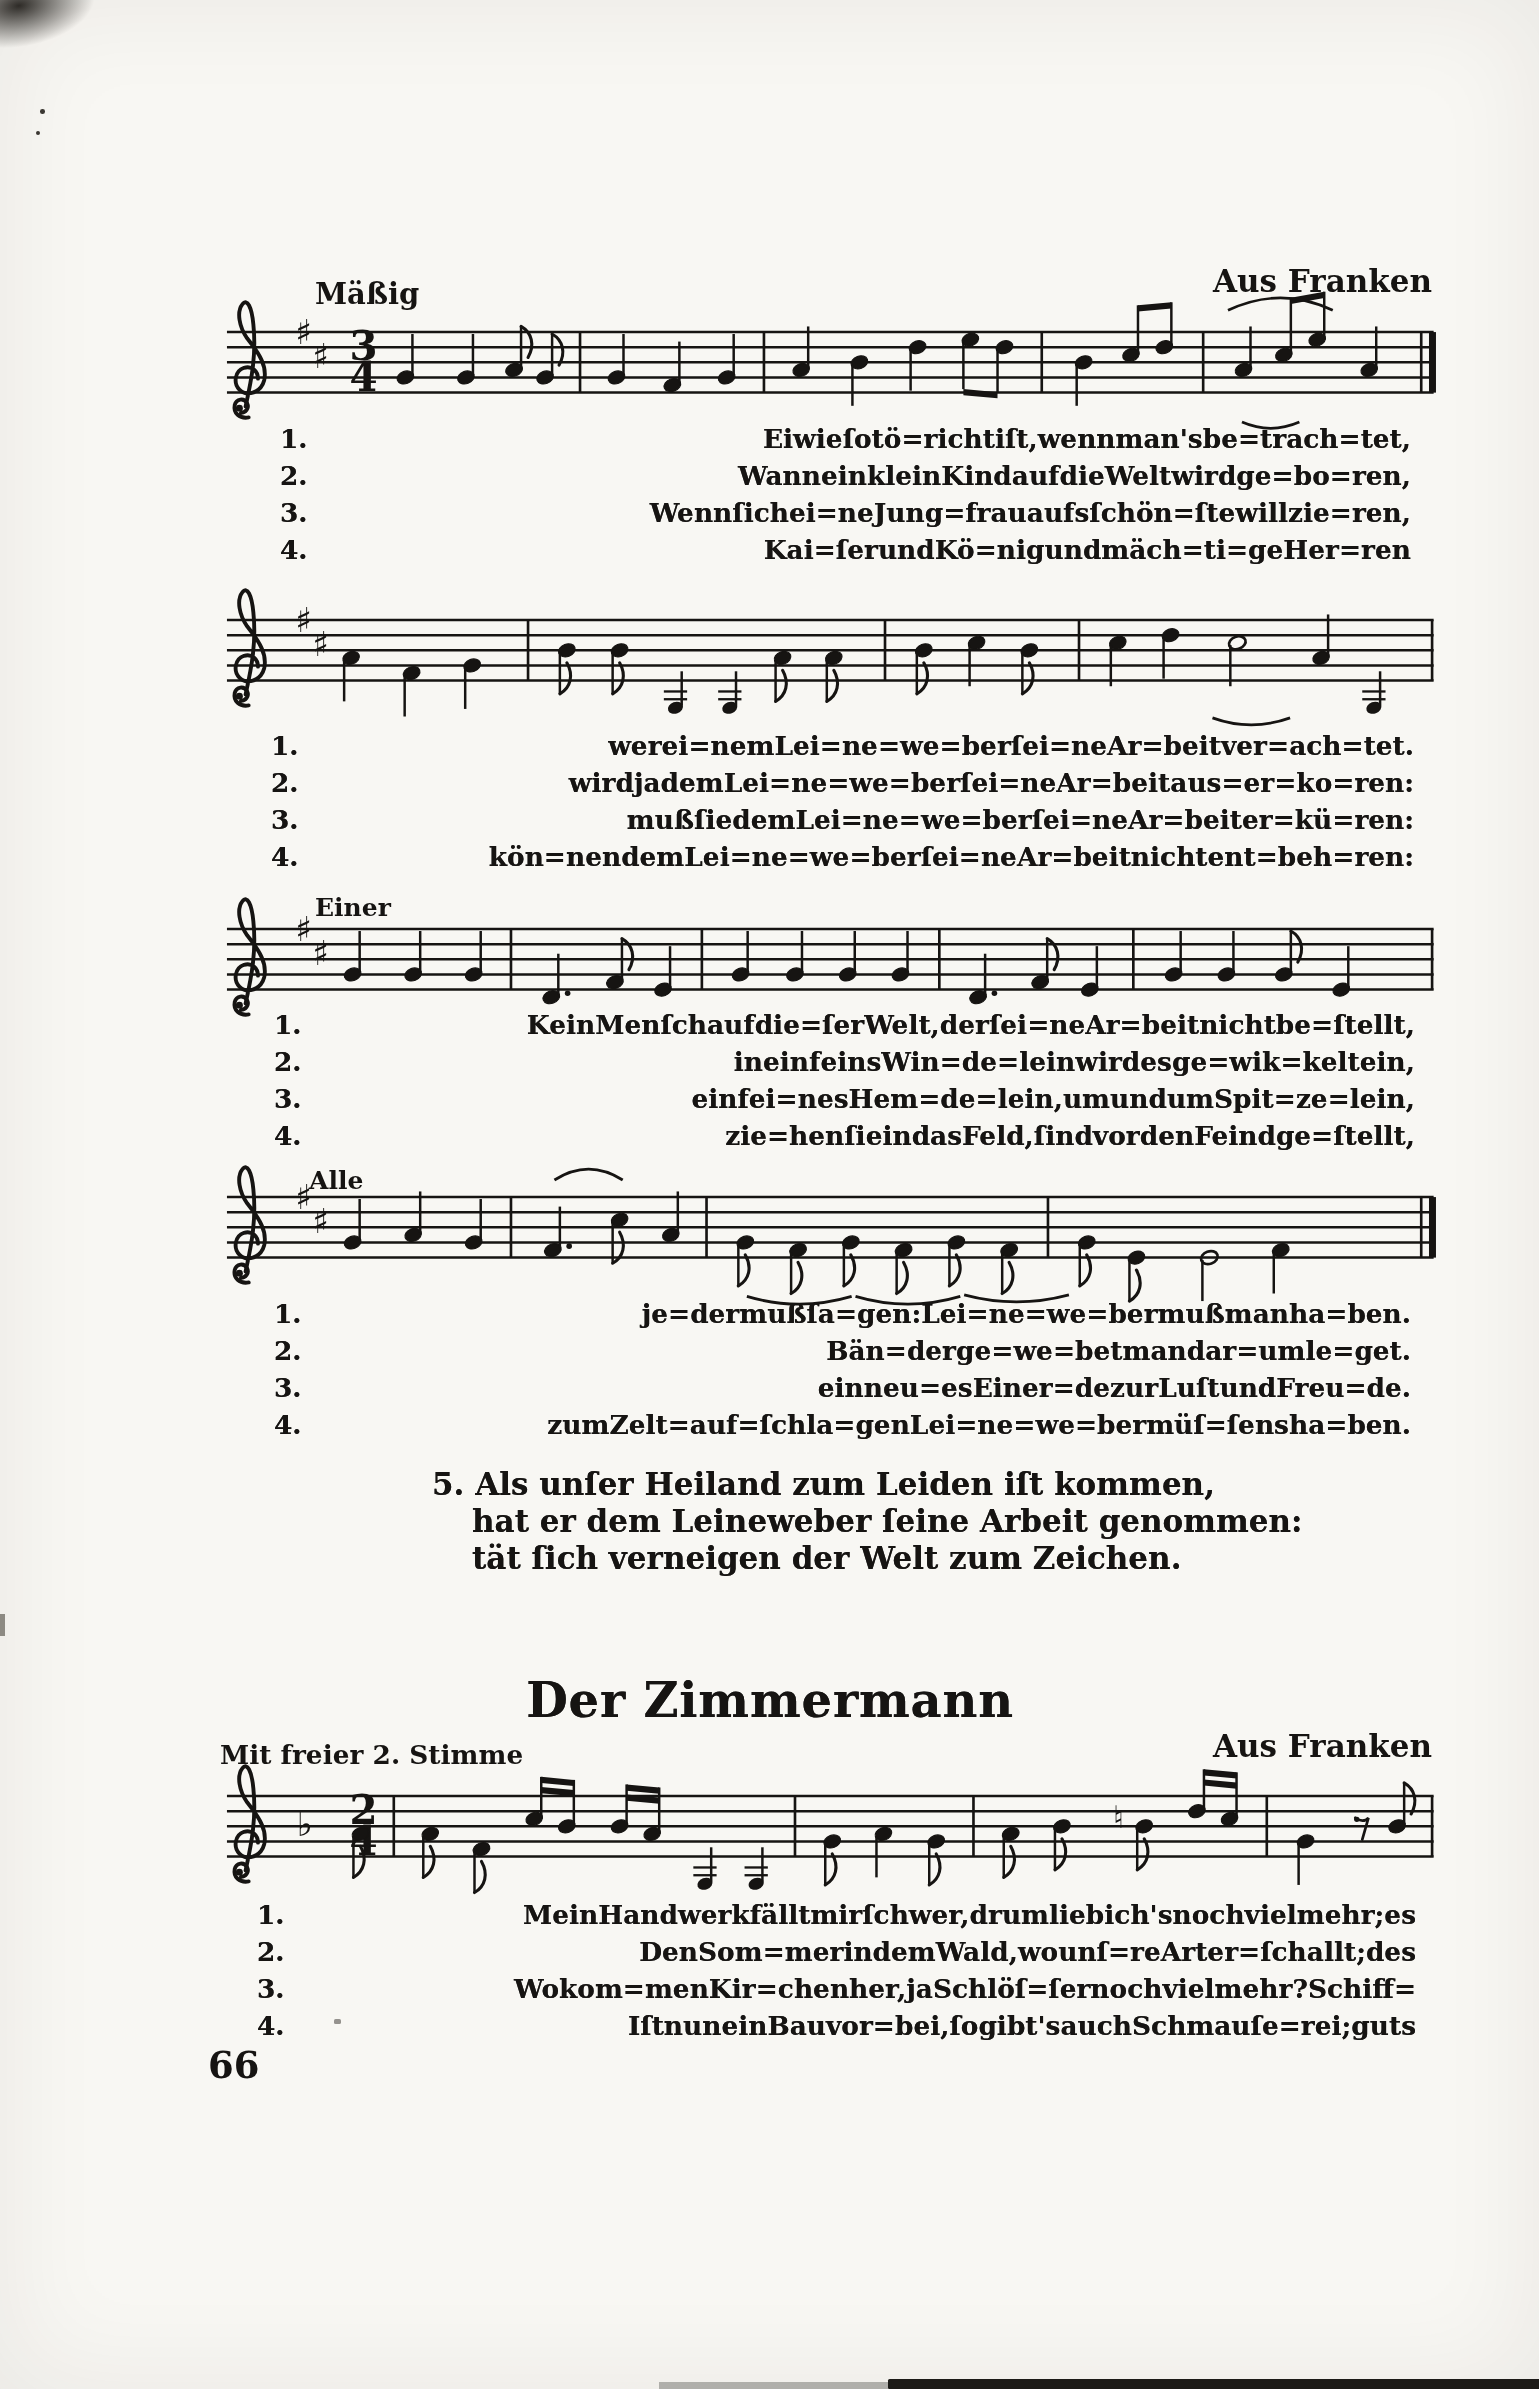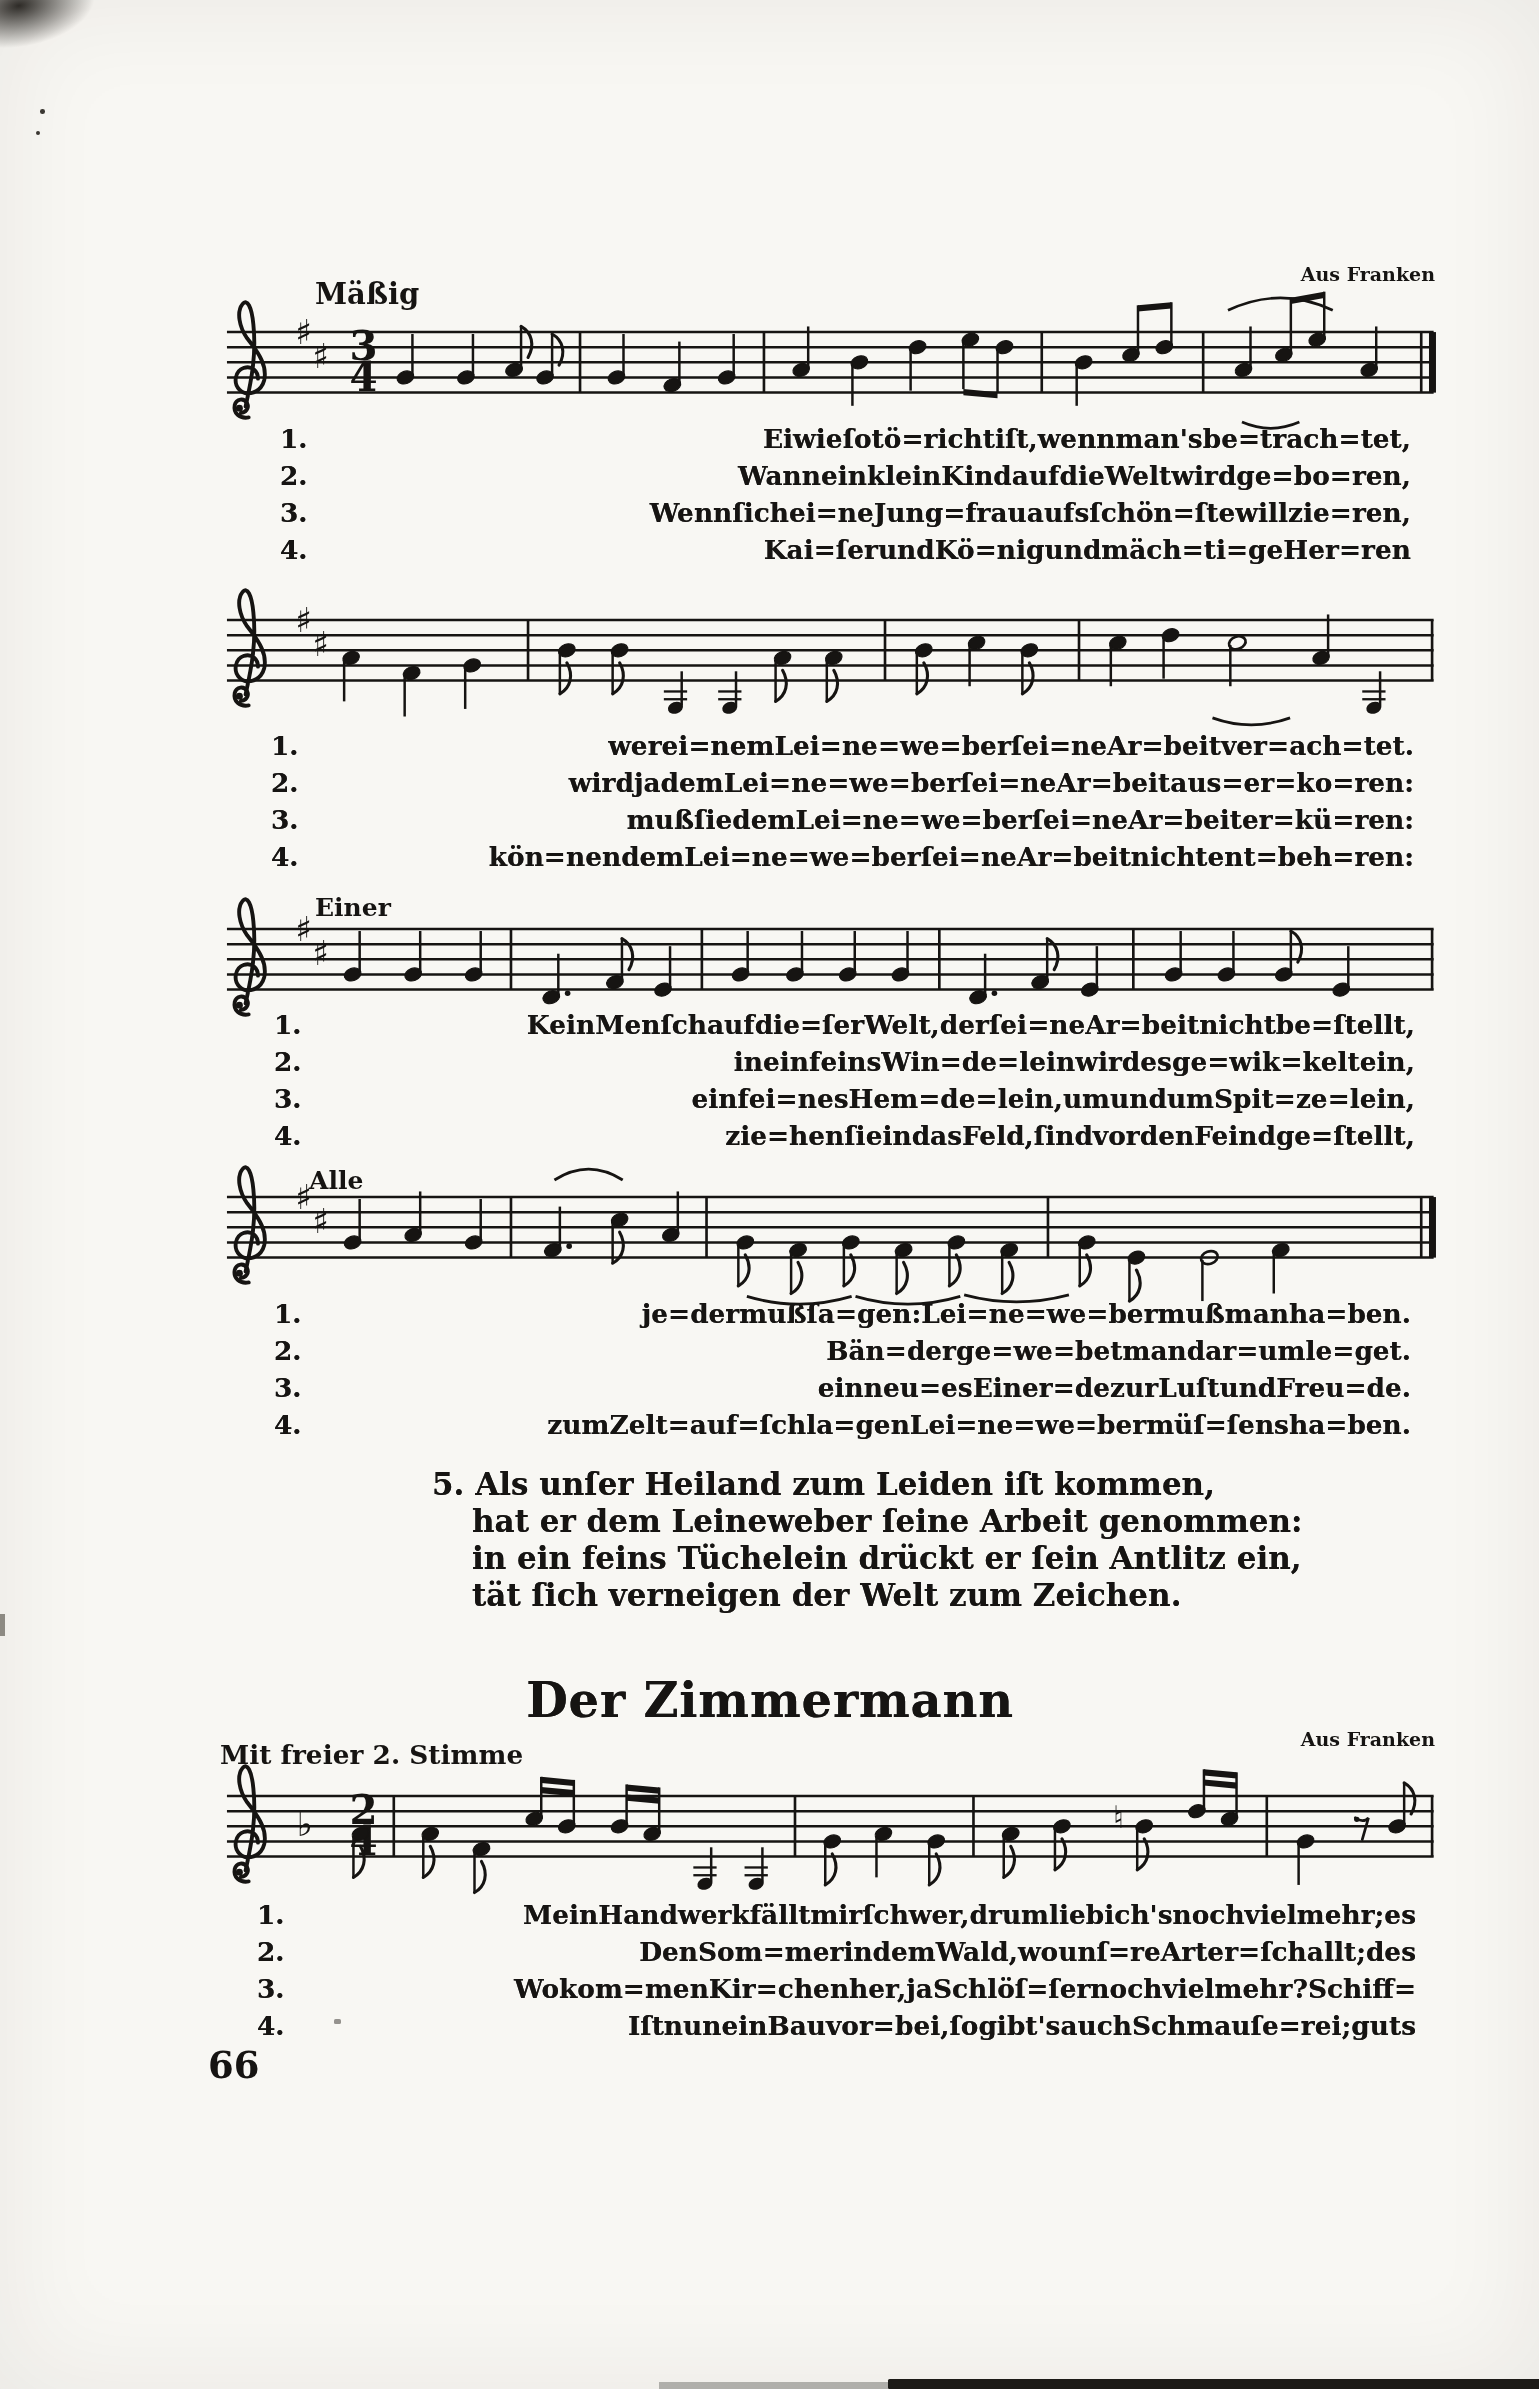--- a/index.html
+++ b/index.html
@@ -3,21 +3,21 @@
 <meta charset="utf-8">
 <style>
   html,body{margin:0;padding:0;background:#e8e7e3;}
   .page{position:relative;width:1540px;height:2389px;background:#f8f7f3;overflow:hidden;
         font-family:"DejaVu Serif", serif;color:#161412;
         box-shadow:inset 0 0 109px rgba(40,35,25,.07);}
   .abs{position:absolute;}
   .song-title{width:1540px;text-align:center;font-size:51px;font-weight:bold;letter-spacing:0.8px;
               text-shadow:0 0 0.5px rgba(0,0,0,.75);}
   .song-title.t2{font-size:48px;}
-  .source{left:1213px;width:222px;text-align:right;font-size:19px;font-weight:bold;}
+  .source{left:1213px;width:222px;text-align:left;font-size:31px;font-weight:bold;}
   .tempo{font-size:29px;font-weight:bold;}
   .staff-label{font-size:25px;font-weight:bold;}
   .staff-svg{position:absolute;left:210px;overflow:visible;pointer-events:none;}
   .lyric-block{position:absolute;}
   .lyric-line{display:flex;align-items:baseline;height:37px;line-height:37px;
               font-size:26.4px;font-weight:bold;text-shadow:0 0 0.4px rgba(0,0,0,.7);}
   .lyric-line .num{flex:none;width:44px;}
   .lyric-line .rest{flex:1;display:flex;justify-content:flex-end;}
   .verse-line{font-size:31px;font-weight:bold;line-height:37px;text-shadow:0 0 0.4px rgba(0,0,0,.7);}
   .verse-line.indent{padding-left:40px;}
@@ -46,21 +46,20 @@
 
   <div class="abs source" style="top:263px;">Aus Franken</div>
   <div class="abs tempo" style="left:315px;top:277px;">Mäßig</div>
 
   <div class="abs staff-label" style="left:305px;top:893px;margin-left:10px;">Einer</div>
   <div class="abs staff-label" style="left:309px;top:1166px;">Alle</div>
 
   <div class="abs" style="left:432px;top:1466px;">
     <div class="verse-line">5. Als unſer Heiland zum Leiden iſt kommen,</div>
     <div class="verse-line indent">hat er dem Leineweber ſeine Arbeit genommen:</div>
-    <div class="verse-line indent">in ein feins Tüchelein drückt er ſein Antlitz ein,</div>
     <div class="verse-line indent">tät ſich verneigen der Welt zum Zeichen.</div>
   </div>
 
   <div class="abs song-title t2" style="top:1672px;">Der Zimmermann</div>
   <div class="abs source" style="top:1728px;">Aus Franken</div>
   <div class="abs tempo" style="left:220px;top:1739px;font-size:26.4px;">Mit freier 2. Stimme</div>
 
   <div class="abs page-number" style="left:208px;top:2043px;">66</div>
 
 <div class="lyric-block" style="top: 420px; left: 280px; width: 1131px;">

